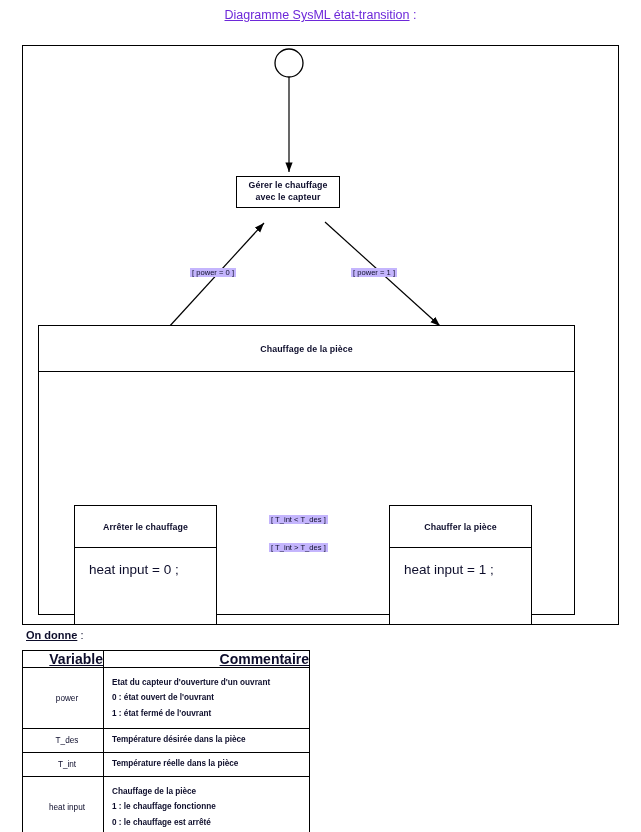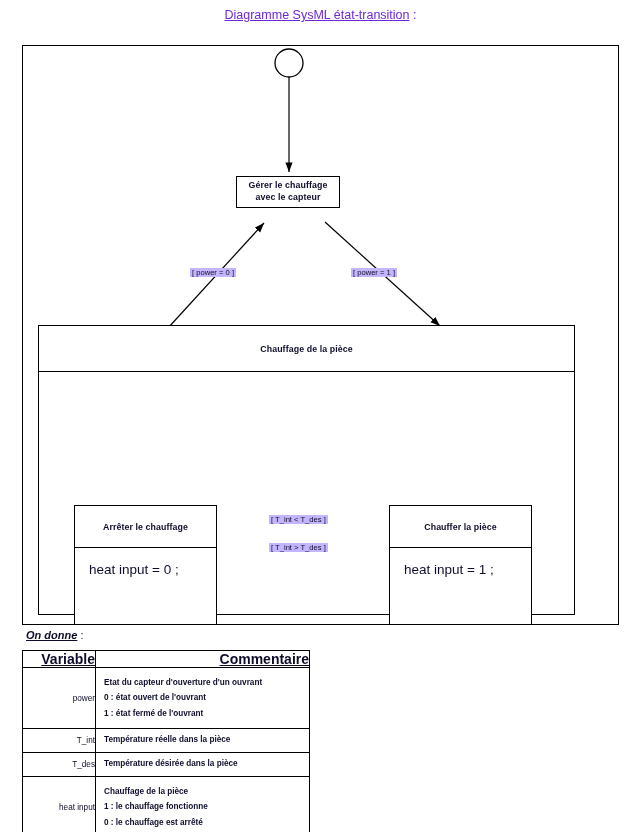--- a/index.html
+++ b/index.html
@@ -133,21 +133,20 @@
   
   .on-donne {
     position: absolute;
     left: 26px;
     top: 629px;
     font-size: 11px;
     color: #0d0d2b;
   }
   .on-donne .label {
     font-weight: bold;
-    font-style: italic;
     text-decoration: underline;
   }
 
   
   .data-table {
     position: absolute;
     left: 22px;
     top: 650px;
     width: 288px;
     border-collapse: collapse;
@@ -162,21 +161,22 @@
   }
   .data-table th {
     font-weight: bold;
     text-align: right;
     font-size: 14px;
     height: 16px;
     text-decoration: underline;
   }
   .data-table td.var-cell {
     width: 72px;
-    text-align: right;
+    padding-left: 8px;
+    text-align: center;
   }
   .data-table td.com-cell {
     padding: 3px 0 3px 8px;
     text-align: left;
   }
   .data-table td.com-cell .line {
     display: block;
     line-height: 1.85;
     font-weight: bold;
   }
@@ -267,29 +267,29 @@
   <tbody>
     <tr class="row-tall">
       <td class="var-cell">power</td>
       <td class="com-cell">
         <span class="line">Etat du capteur d'ouverture d'un ouvrant</span>
         <span class="line">0 : état ouvert de l'ouvrant</span>
         <span class="line">1 : état fermé de l'ouvrant</span>
       </td>
     </tr>
     <tr class="row-short">
+      <td class="var-cell">T_des</td>
+      <td class="com-cell single">
+        <span class="line">Température désirée dans la pièce</span>
+      </td>
+    </tr>
+    <tr class="row-short">
       <td class="var-cell">T_int</td>
       <td class="com-cell single">
         <span class="line">Température réelle dans la pièce</span>
-      </td>
-    </tr>
-    <tr class="row-short">
-      <td class="var-cell">T_des</td>
-      <td class="com-cell single">
-        <span class="line">Température désirée dans la pièce</span>
       </td>
     </tr>
     <tr class="row-tall">
       <td class="var-cell">heat input</td>
       <td class="com-cell">
         <span class="line">Chauffage de la pièce</span>
         <span class="line">1 : le chauffage fonctionne</span>
         <span class="line">0 : le chauffage est arrêté</span>
       </td>
     </tr>

